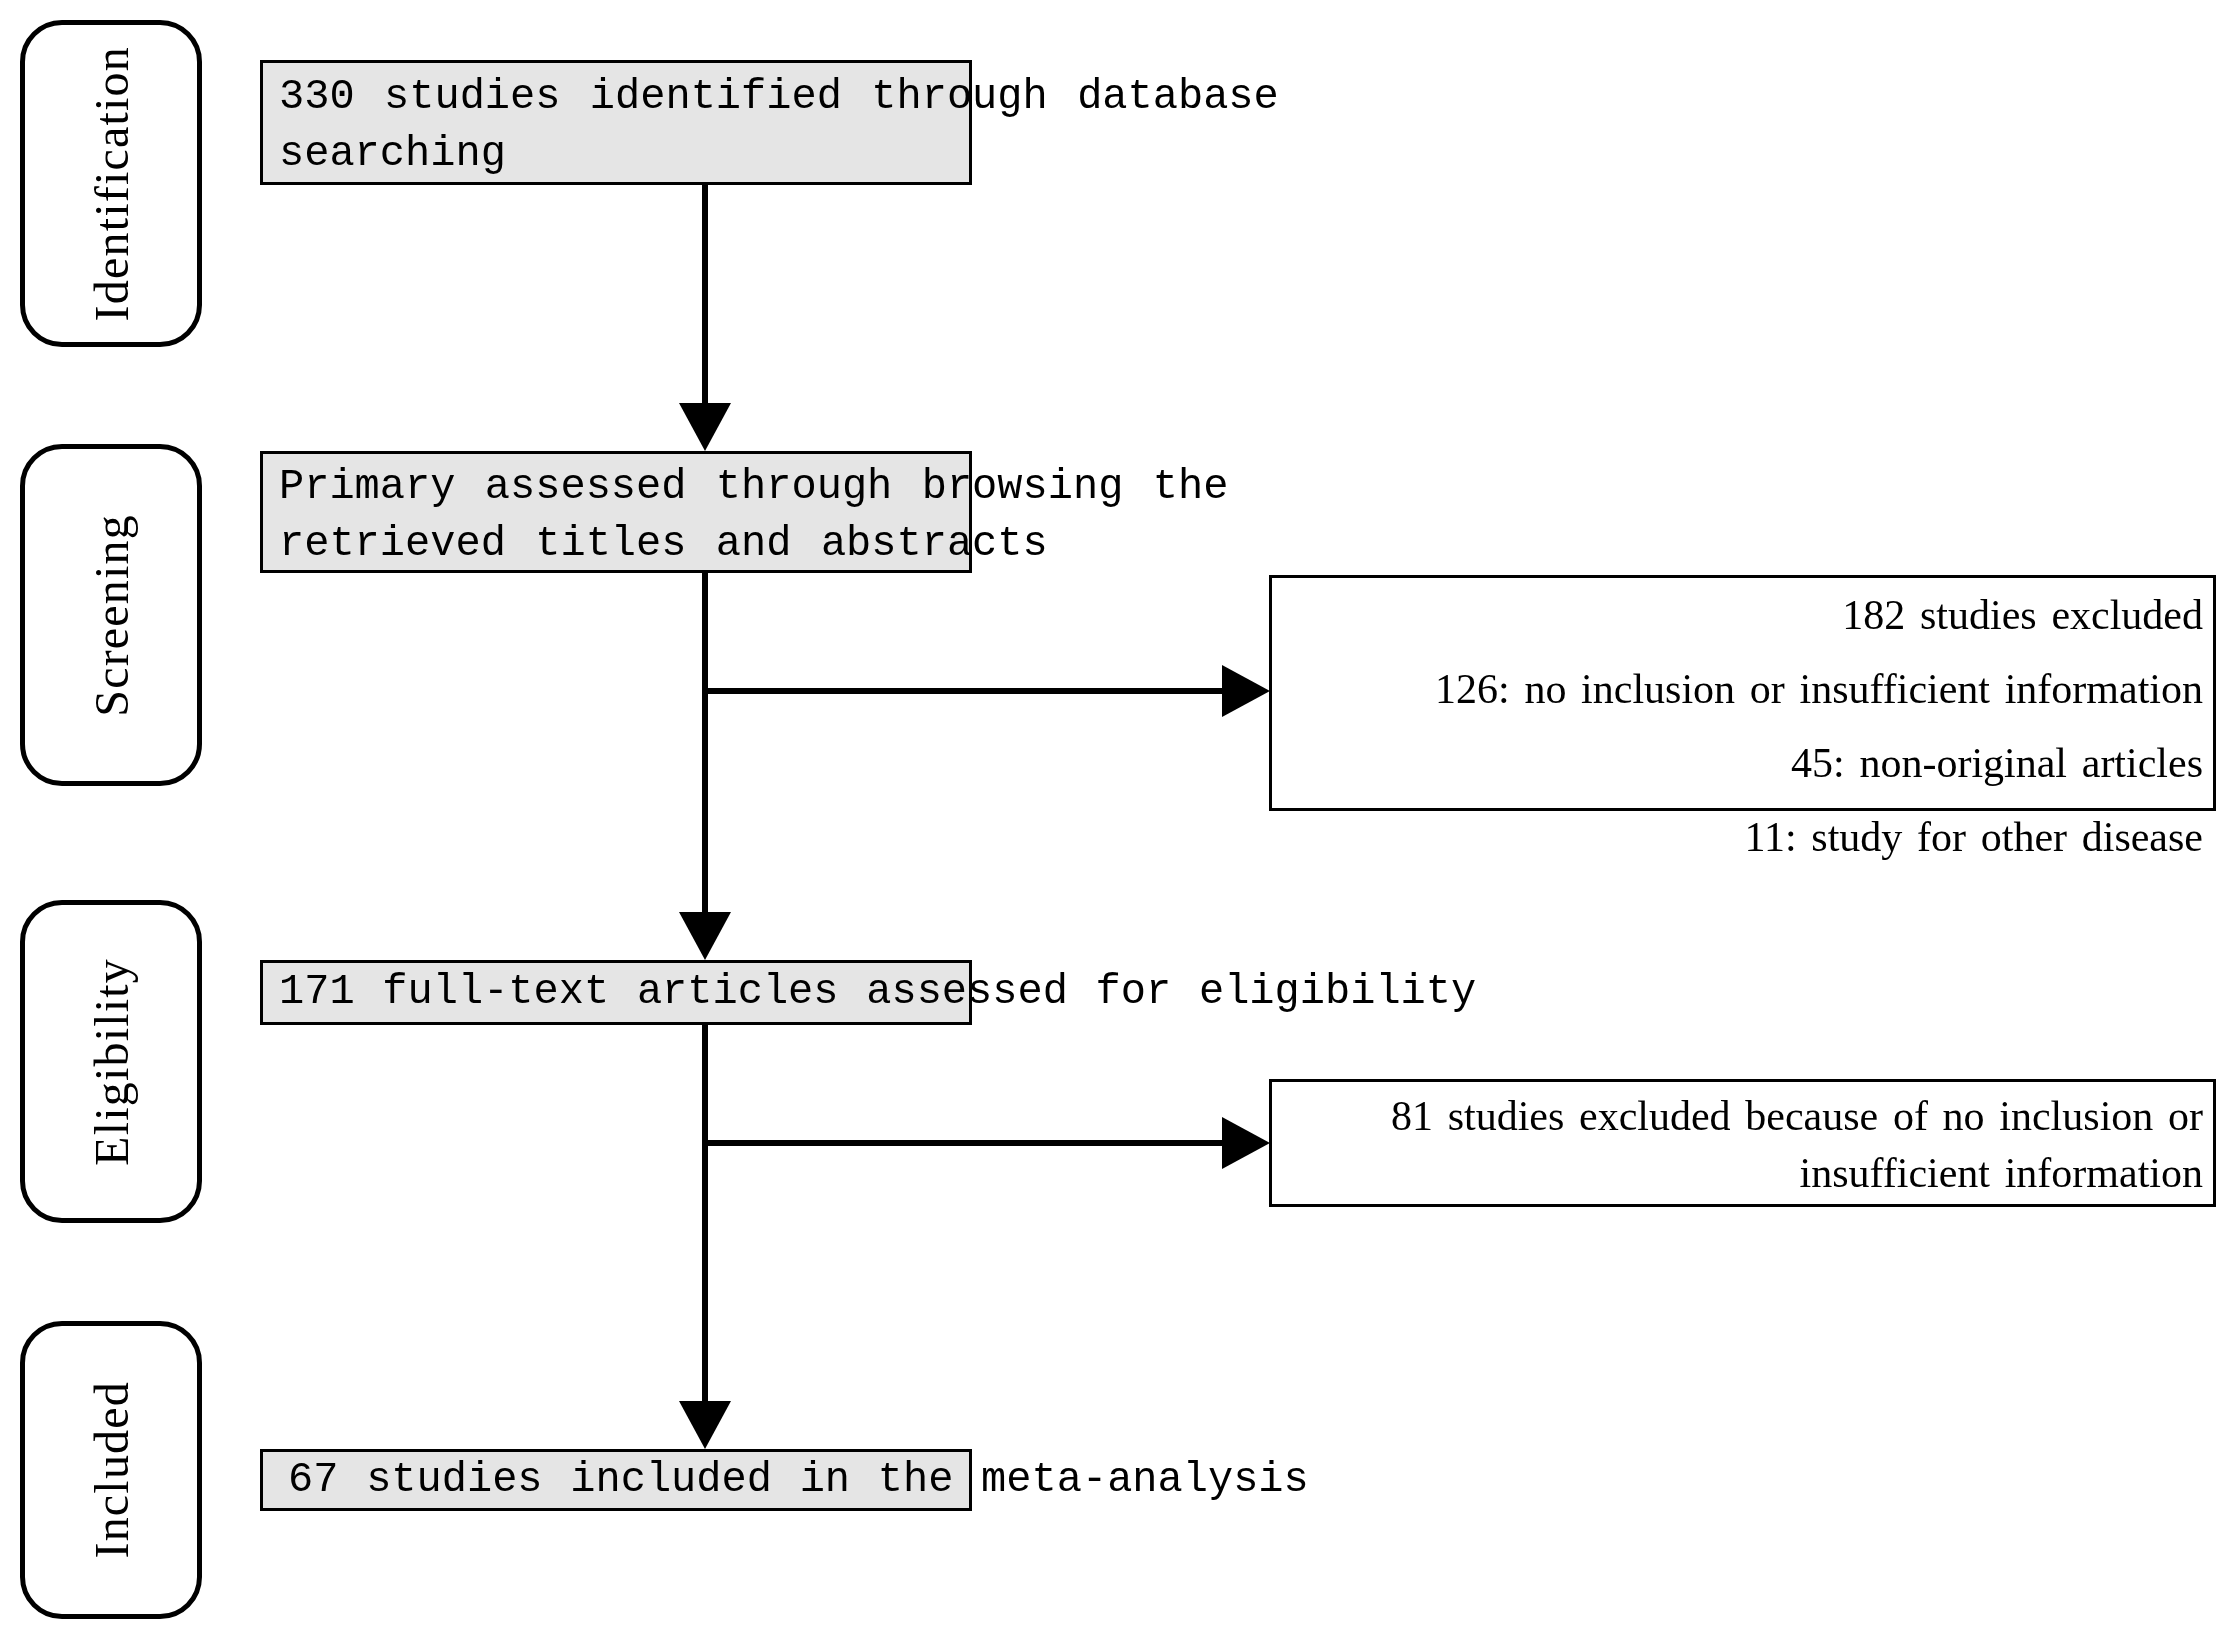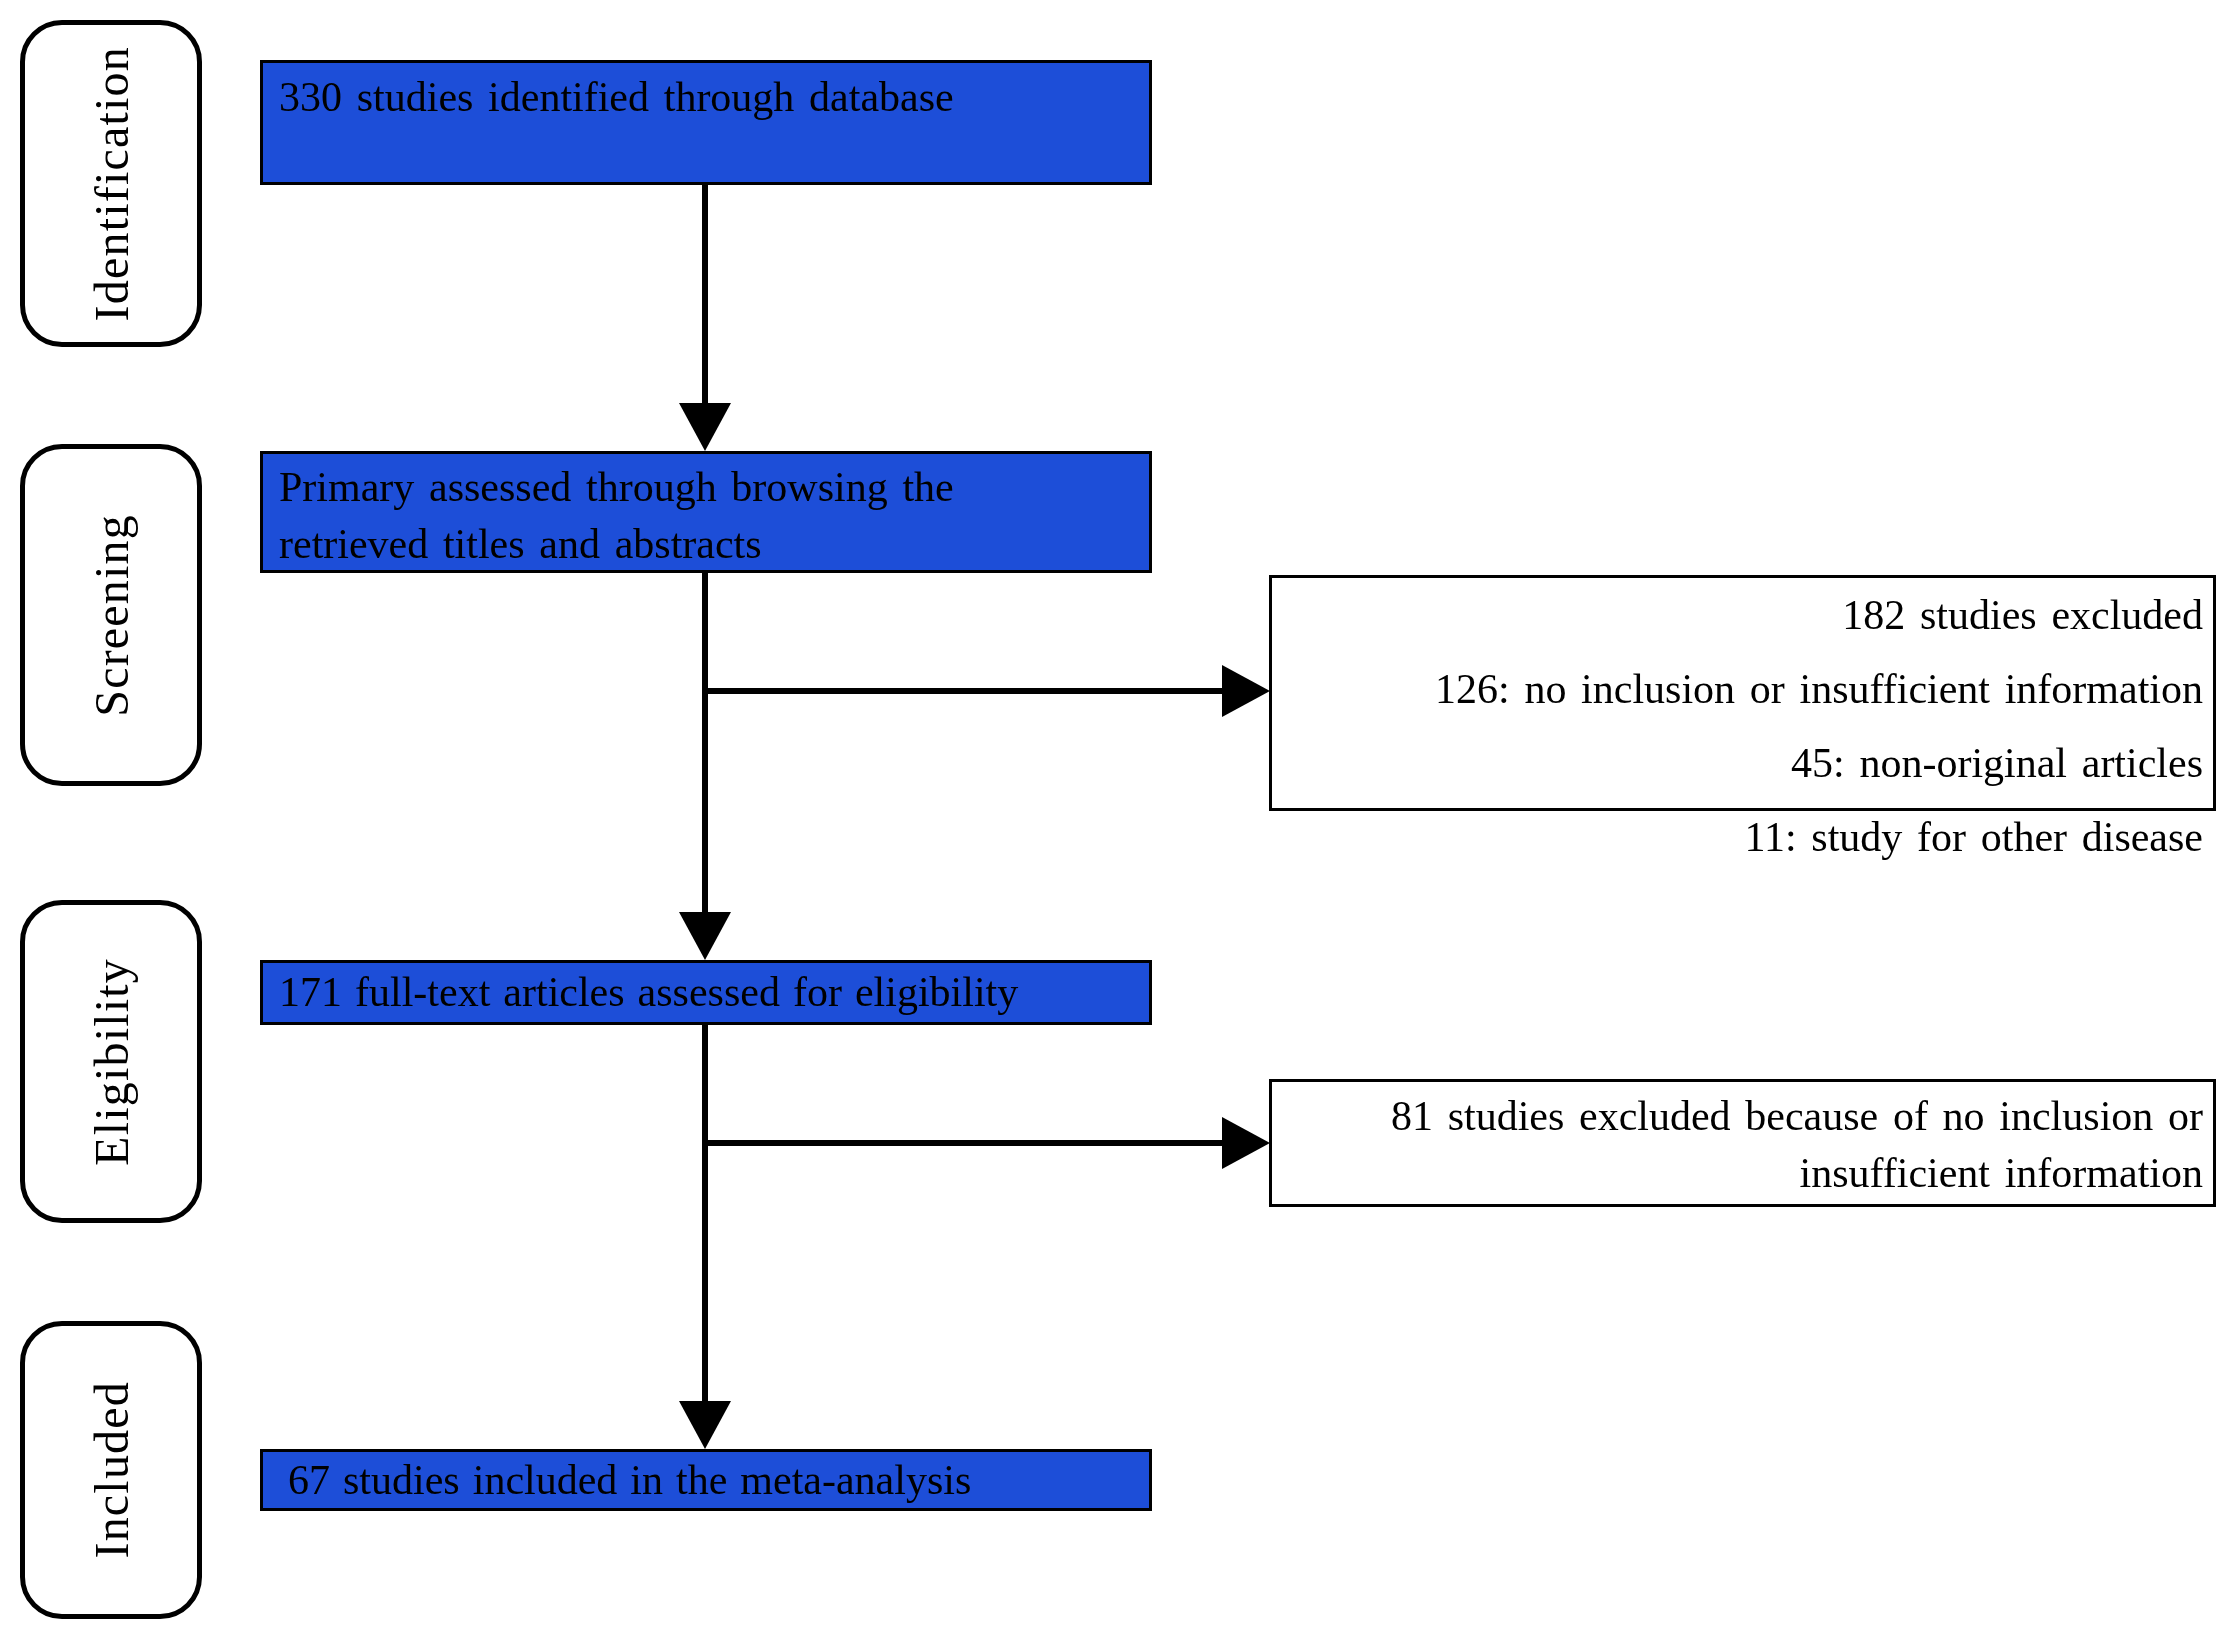--- a/index.html
+++ b/index.html
@@ -35,26 +35,27 @@
   }
   #stage-identification { top: 20px;   height: 327px; }
   #stage-screening      { top: 444px;  height: 342px; }
   #stage-eligibility    { top: 900px; height: 323px; }
   #stage-included       { top: 1321px; height: 298px; }
 
   
   .flowbox {
     position: absolute;
     left: 260px;
-    width: 892px;
+    width: 712px;
     border: 3.7px solid #000;
     box-sizing: border-box;
-    background: #1d4ed8;
+    background: #e5e5e5;
     font-size: 42px;
     word-spacing: 0.10em;
+    font-family: Liberation Mono, monospace;
   }
   .flowbox .line { white-space: nowrap; line-height: 57px; }
   #flow-identified { top: 60px;  height: 125px; padding: 6.2px 12.3px 0 16px; }
   #flow-primary    { top: 451px; height: 122px; padding: 5px 12.3px 0 16px; }
   #flow-fulltext   { top: 960px; height: 65px; display: flex; align-items: center; padding-left: 16px; word-spacing: 0.06em; }
   #flow-meta       { top: 1449px; height: 62px; display: flex; align-items: center; padding-left: 25px; word-spacing: 0.06em; }
 
   
   .exclbox {
     position: absolute;
@@ -120,20 +121,21 @@
   </div>
   <div class="stage" id="stage-eligibility">
     <span>Eligibility</span>
   </div>
   <div class="stage" id="stage-included">
     <span>Included</span>
   </div>
 
   <div class="flowbox" id="flow-identified">
     <div class="line">330 studies identified through database</div>
+    <div class="line">searching</div>
   </div>
 
   <div class="flowbox" id="flow-primary">
     <div class="line">Primary assessed through browsing the</div>
     <div class="line">retrieved titles and abstracts</div>
   </div>
 
   <div class="flowbox" id="flow-fulltext">
     <div class="line">171 full-text articles assessed for eligibility</div>
   </div>

